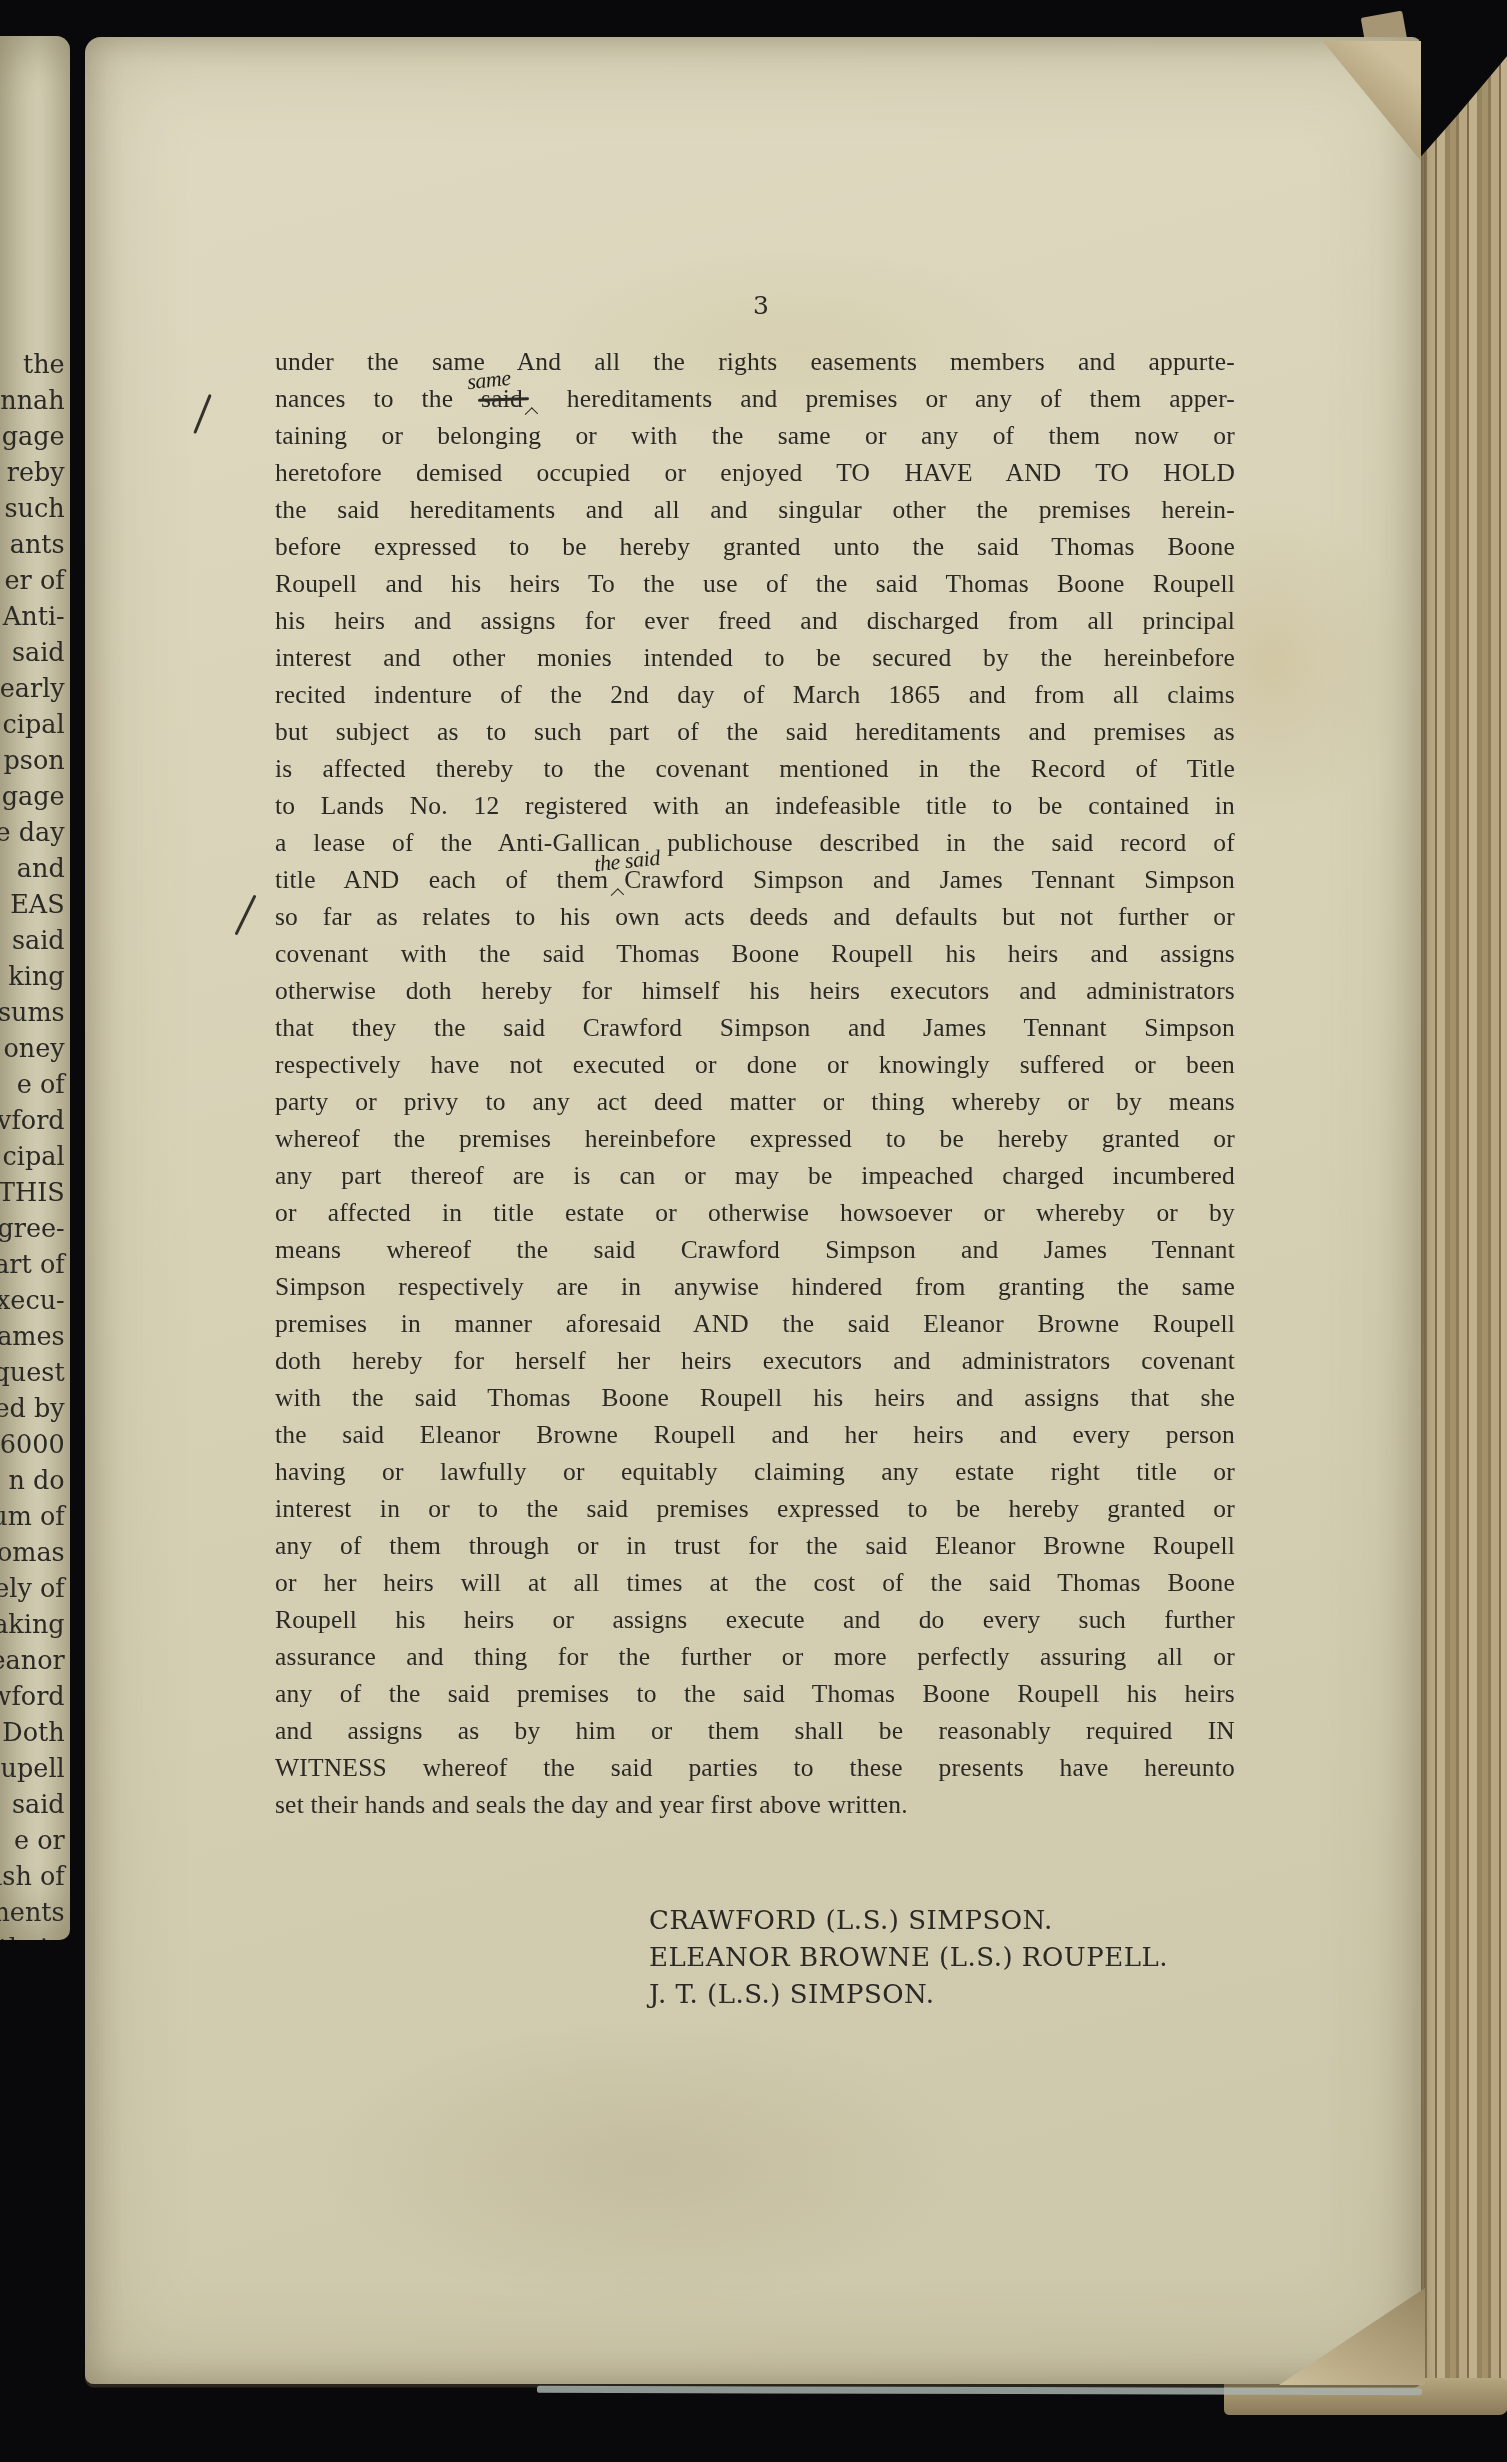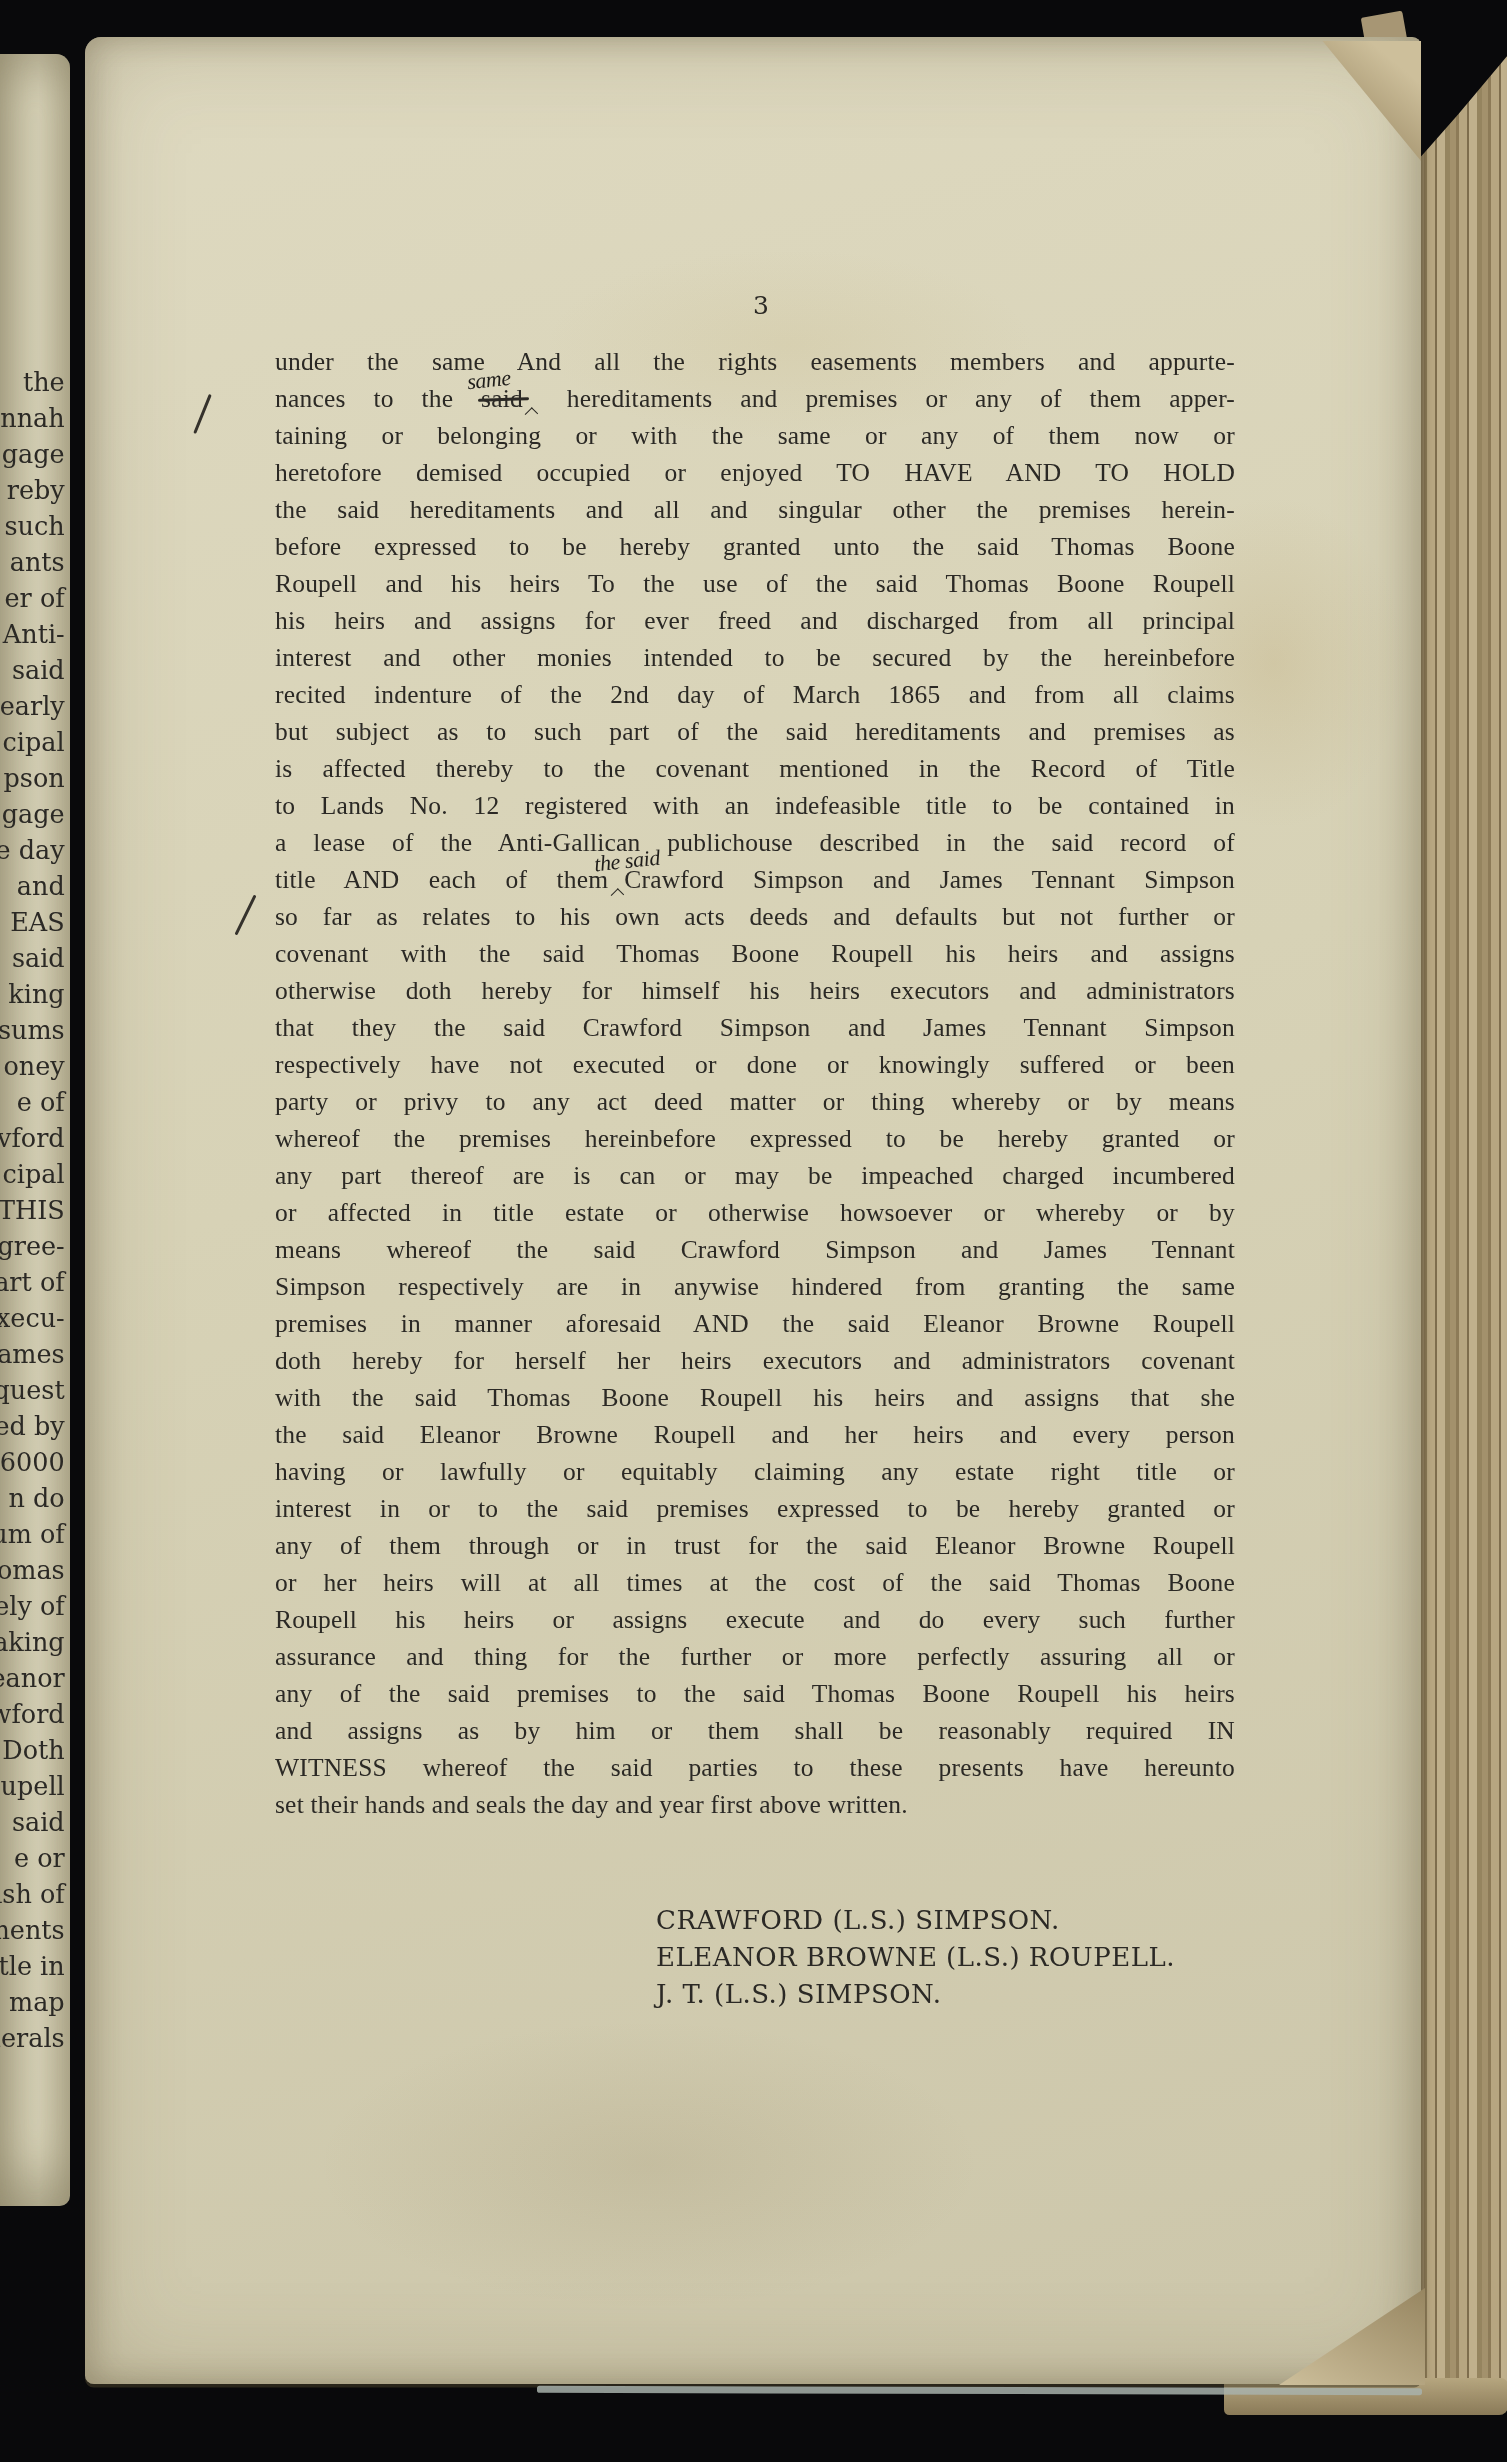--- a/index.html
+++ b/index.html
@@ -3,21 +3,21 @@
 <meta charset="utf-8">
 <style>
   html,body{margin:0;padding:0;}
   body{
     width:1508px;height:2462px;position:relative;overflow:hidden;
     background:#09090b;
     font-family:"DejaVu Serif", serif;
   }
   
   .prev-page{
-    position:absolute;left:0;top:54px;width:70px;height:2152px;
+    position:absolute;left:0;top:36px;width:70px;height:1904px;
     border-radius:0 14px 10.6px 0;
     background:linear-gradient(90deg,#c6c0a4,#d9d4b9 55%,#cbc5a9);
     box-shadow:inset 0 19.4px 40px rgba(90,80,50,.28), inset 0 -30px 48px rgba(90,80,50,.32);
     overflow:hidden;z-index:1;
   }
   .fragments{
     position:absolute;top:310px;left:-53px;right:5.3px;
     text-align:right;font-size:25.5px;line-height:36px;color:#2b2925;
   }
   .fragment-line{white-space:nowrap;}
@@ -61,21 +61,21 @@
     font-style:italic;font-size:22px;letter-spacing:-0.4px;
     transform:rotate(-6deg);color:#1f1d1a;
   }
   .caret-mark{
     display:inline-block;width:8px;height:8.8px;
     border-left:1.8px solid #2c2a25;border-top:1.8px solid #2c2a25;
     transform:rotate(45deg);vertical-align:-11.4px;margin:0 2.6px 0 4.4px;
   }
   .signatures{
     position:absolute;left:564px;top:1865px;
-    font-size:26px;line-height:37px;letter-spacing:0.5px;color:#2b2925;margin-left:7px;
+    font-size:26px;line-height:37px;letter-spacing:0.5px;color:#2b2925;
   }
   .margin-tick{
     position:absolute;width:3.1px;background:#35322c;border-radius:1.8px;
   }
   .tick1{left:116px;top:356px;height:42px;transform:rotate(22deg);}
   .tick2{left:159px;top:856px;height:44px;transform:rotate(26deg);}
   
   .edge-stack{
     position:absolute;left:1418px;top:0;width:90px;height:2462px;z-index:1;
     background:repeating-linear-gradient(90deg,

